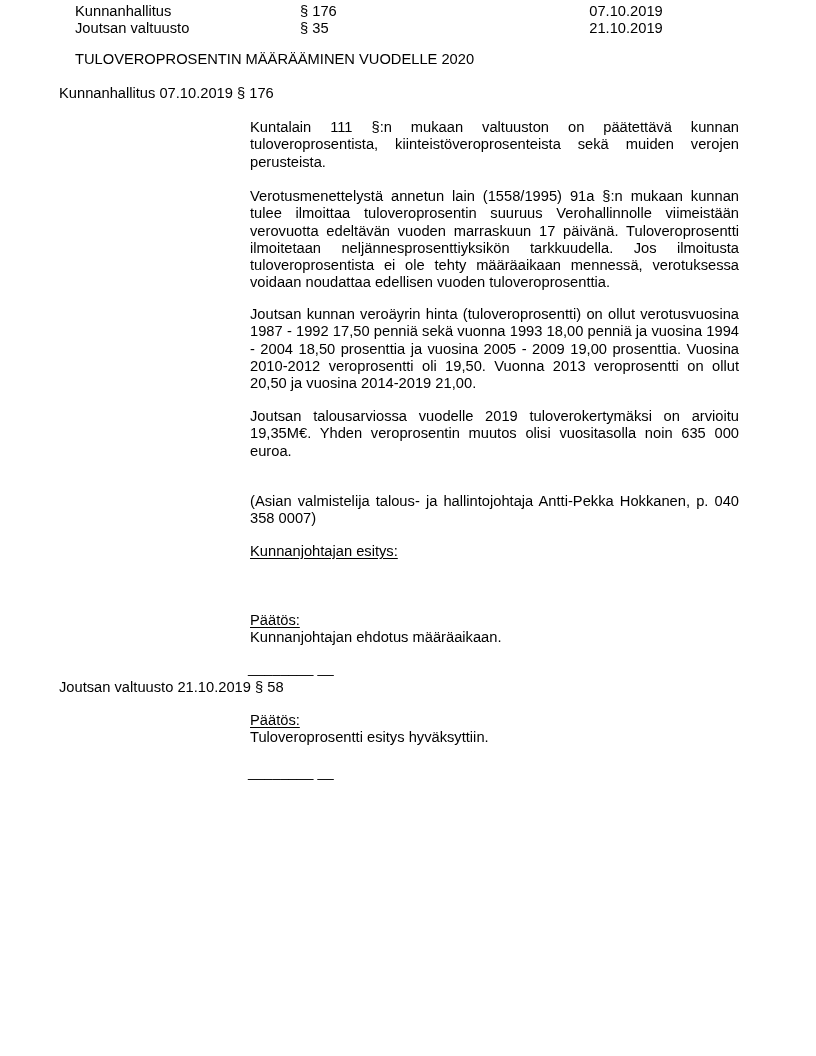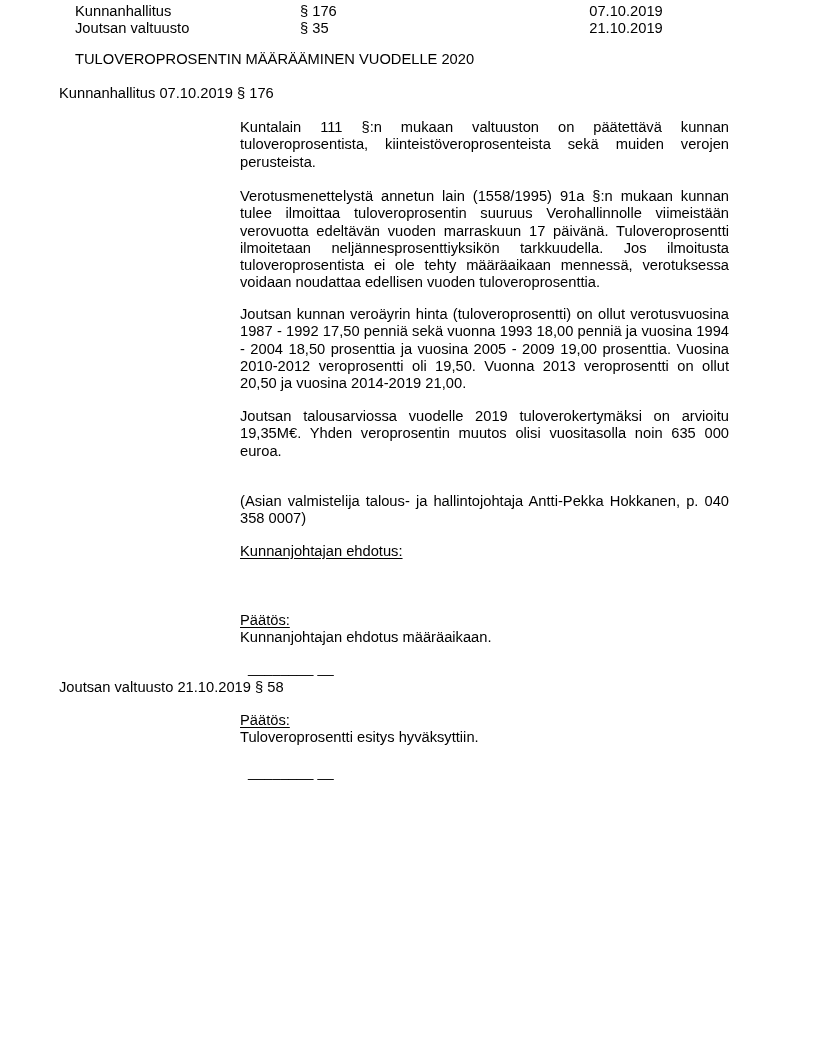--- a/index.html
+++ b/index.html
@@ -19,21 +19,21 @@
     overflow: hidden;
   }
   .abs { position: absolute; }
   .hcell-org  { left: 75px;  width: 215px; }
   .hcell-ref  { left: 300px; width: 220px; }
   .hcell-date { left: 546px; width: 160px; text-align: center; }
   .row1 { top: 3px; }
   .row2 { top: 20px; }
   .doc-title { left: 75px; top: 51px; width: 600px; }
   .section-ref { left: 59px; width: 420px; }
-  .body-block { left: 240px; width: 489px; }
+  .body-block { left: 250px; width: 489px; }
   .just { text-align: justify; }
   .ul { text-decoration: underline; text-underline-offset: 2px; }
   .sep { left: 248px; width: 120px; white-space: pre; letter-spacing: 0; }
 </style>
 </head>
 <body>
 
 <div class="page">
 
   <div class="abs row1 hcell-org">Kunnanhallitus</div>
@@ -47,21 +47,21 @@
   <div class="abs doc-title">TULOVEROPROSENTIN MÄÄRÄÄMINEN VUODELLE 2020</div>
 
   <div class="abs section-ref" style="top:85px;">Kunnanhallitus 07.10.2019 § 176</div>
 
   <div class="abs body-block just" style="top:119px;">Kuntalain 111 §:n mukaan valtuuston on päätettävä kunnan tuloveroprosentista, kiinteistöveroprosenteista sekä muiden verojen perusteista.</div>
   <div class="abs body-block just" style="top:188px;">Verotusmenettelystä annetun lain (1558/1995) 91a §:n mukaan kunnan tulee ilmoittaa tuloveroprosentin suuruus Verohallinnolle  viimeistään verovuotta edeltävän vuoden marraskuun 17 päivänä. Tuloveroprosentti ilmoitetaan neljännesprosenttiyksikön tarkkuudella. Jos ilmoitusta tuloveroprosentista ei ole tehty määräaikaan mennessä, verotuksessa voidaan noudattaa edellisen vuoden tuloveroprosenttia.</div>
   <div class="abs body-block just" style="top:306px;">Joutsan kunnan veroäyrin hinta (tuloveroprosentti) on ollut verotusvuosina 1987 - 1992  17,50 penniä sekä vuonna 1993 18,00 penniä ja vuosina 1994 - 2004 18,50  prosenttia ja vuosina 2005 - 2009  19,00 prosenttia. Vuosina 2010-2012 veroprosentti oli 19,50. Vuonna 2013 veroprosentti on ollut 20,50 ja vuosina 2014-2019  21,00.</div>
   <div class="abs body-block just" style="top:408px;">Joutsan talousarviossa  vuodelle 2019 tuloverokertymäksi on arvioitu 19,35M€. Yhden veroprosentin muutos olisi vuositasolla noin 635 000 euroa.</div>
   <div class="abs body-block just" style="top:493px;">(Asian valmistelija talous- ja hallintojohtaja  Antti-Pekka Hokkanen, p. 040 358 0007)</div>
 
-  <div class="abs body-block ul" style="top:543px;">Kunnanjohtajan ehdotus:</div>
+  <div class="abs body-block ul" style="top:543px;">Kunnanjohtajan esitys:</div>
 
   <div class="abs body-block ul" style="top:612px;">Päätös:</div>
   <div class="abs body-block" style="top:629px;">Kunnanjohtajan ehdotus määräaikaan.</div>
 
   <div class="abs sep" style="top:660px;">________ __</div>
 
   <div class="abs section-ref" style="top:679px;">Joutsan valtuusto 21.10.2019 § 58</div>
 
   <div class="abs body-block ul" style="top:712px;">Päätös:</div>
   <div class="abs body-block" style="top:729px;">Tuloveroprosentti esitys hyväksyttiin.</div>

